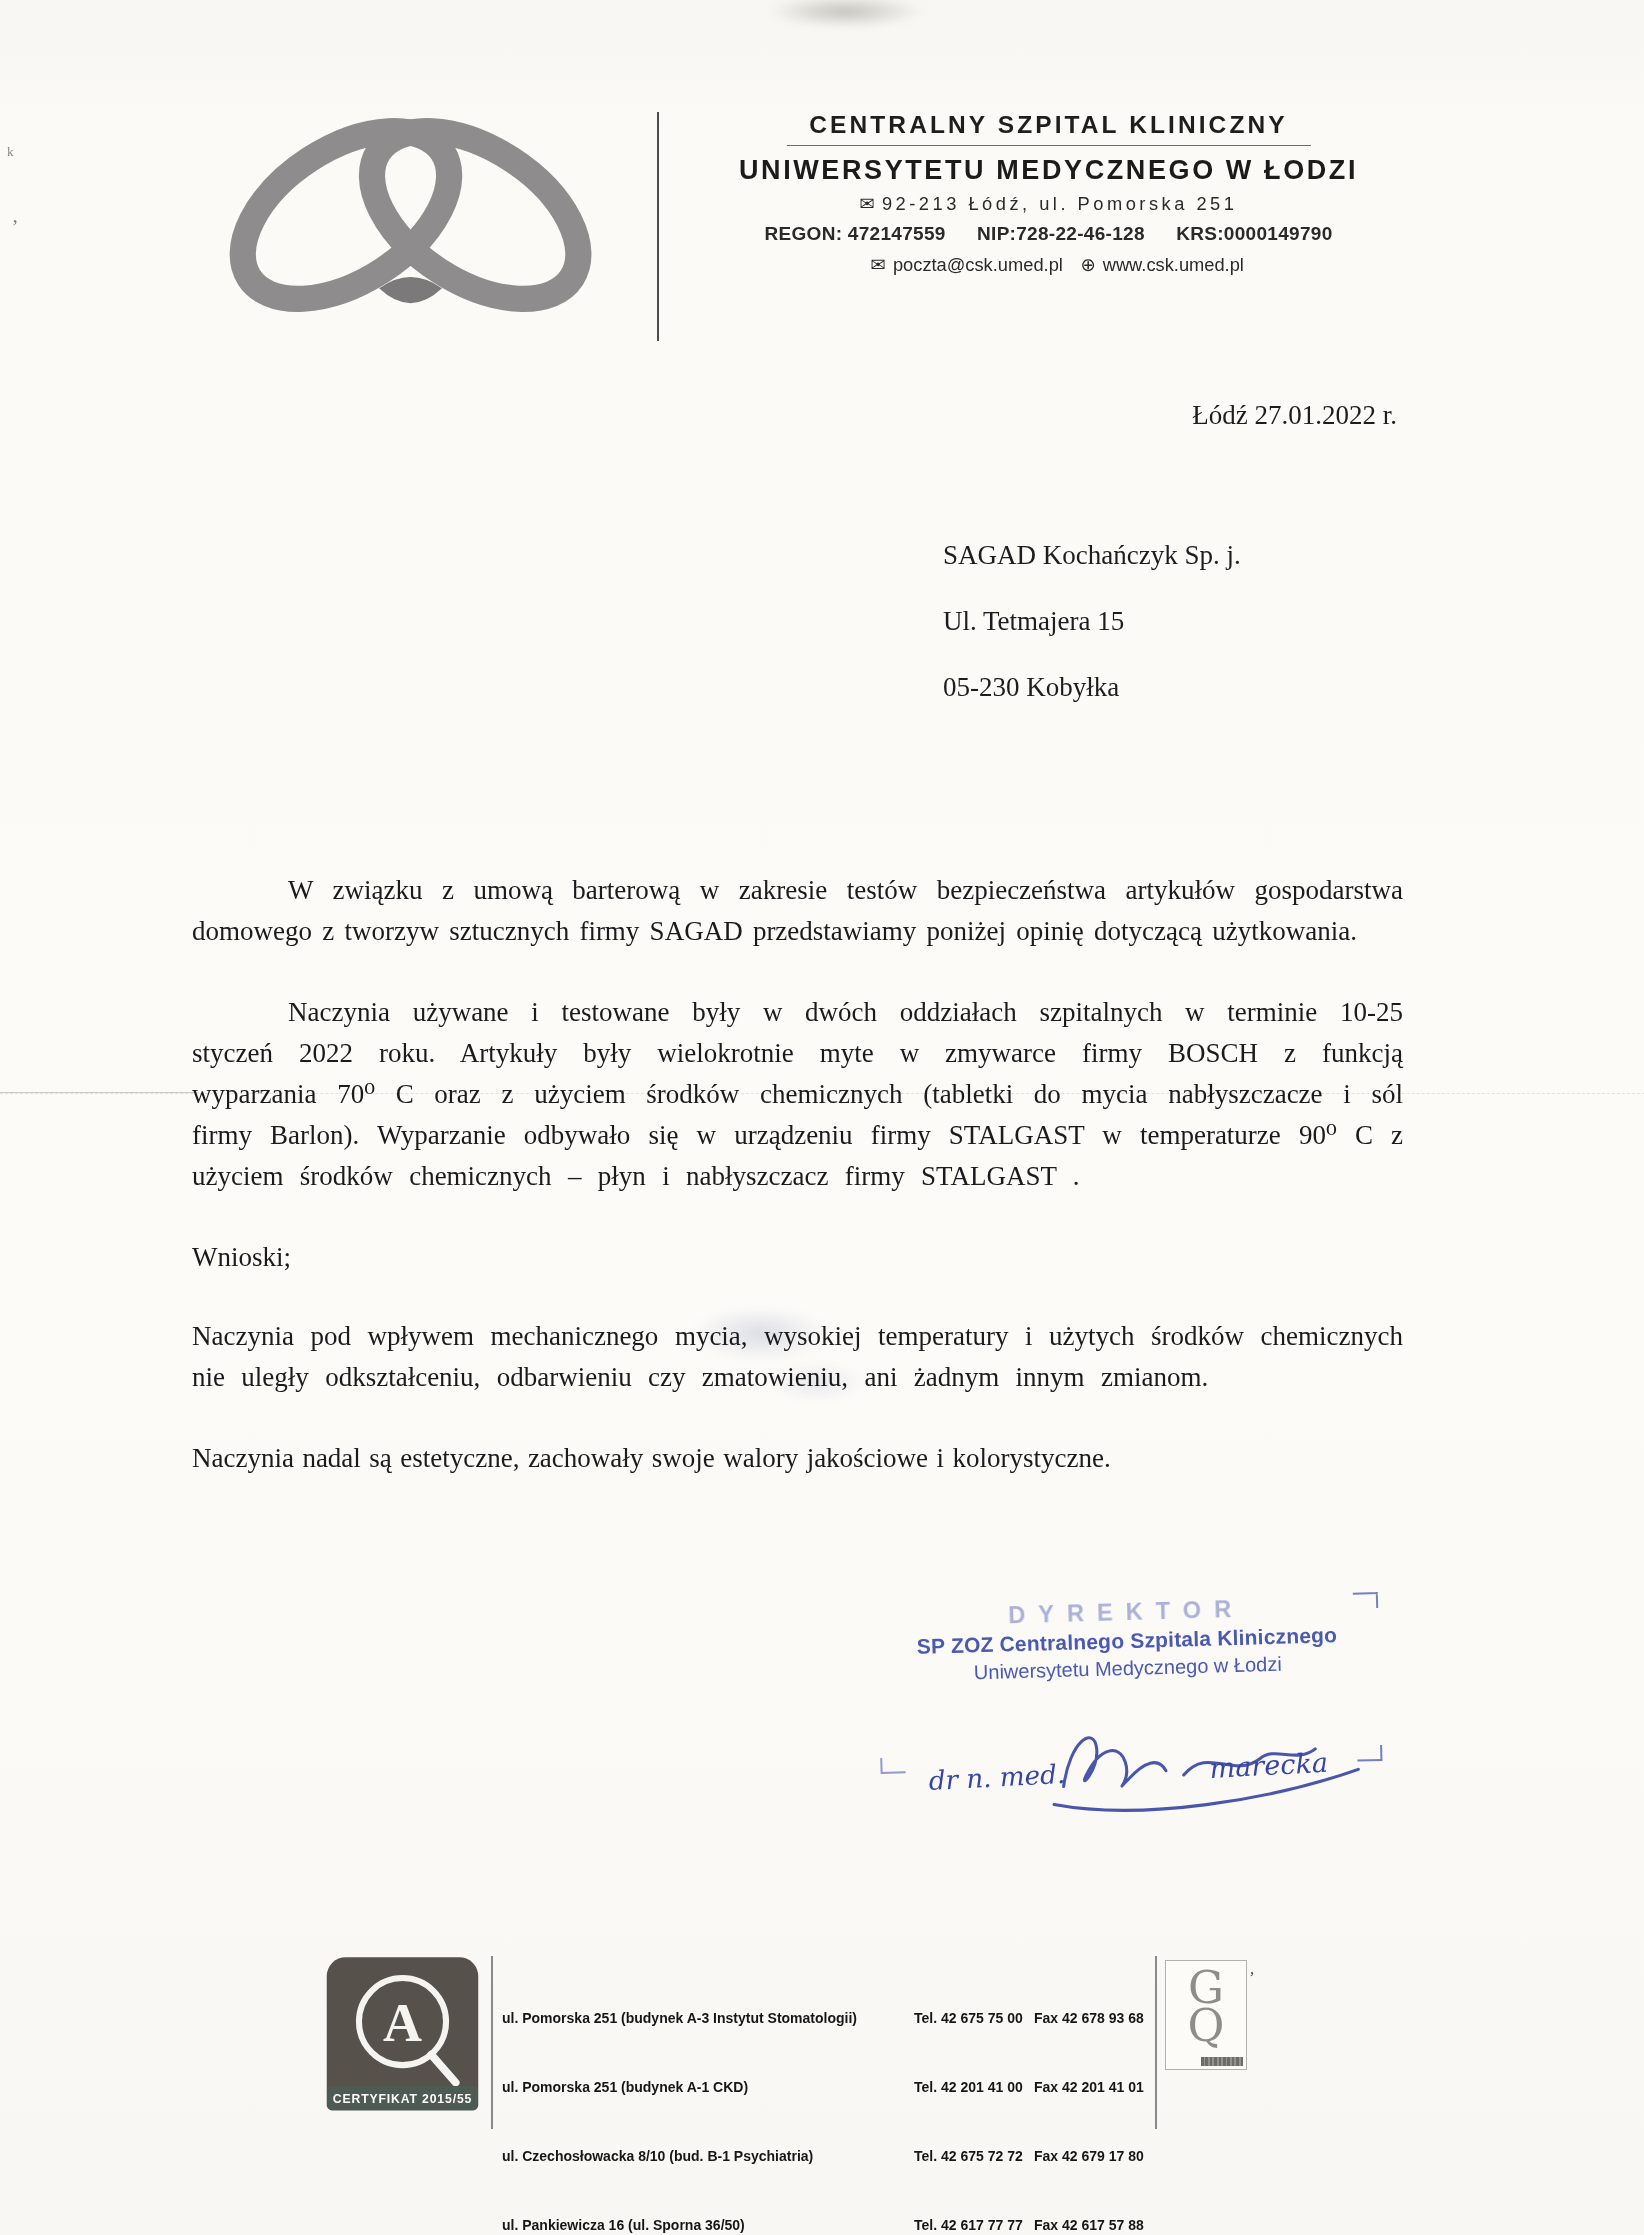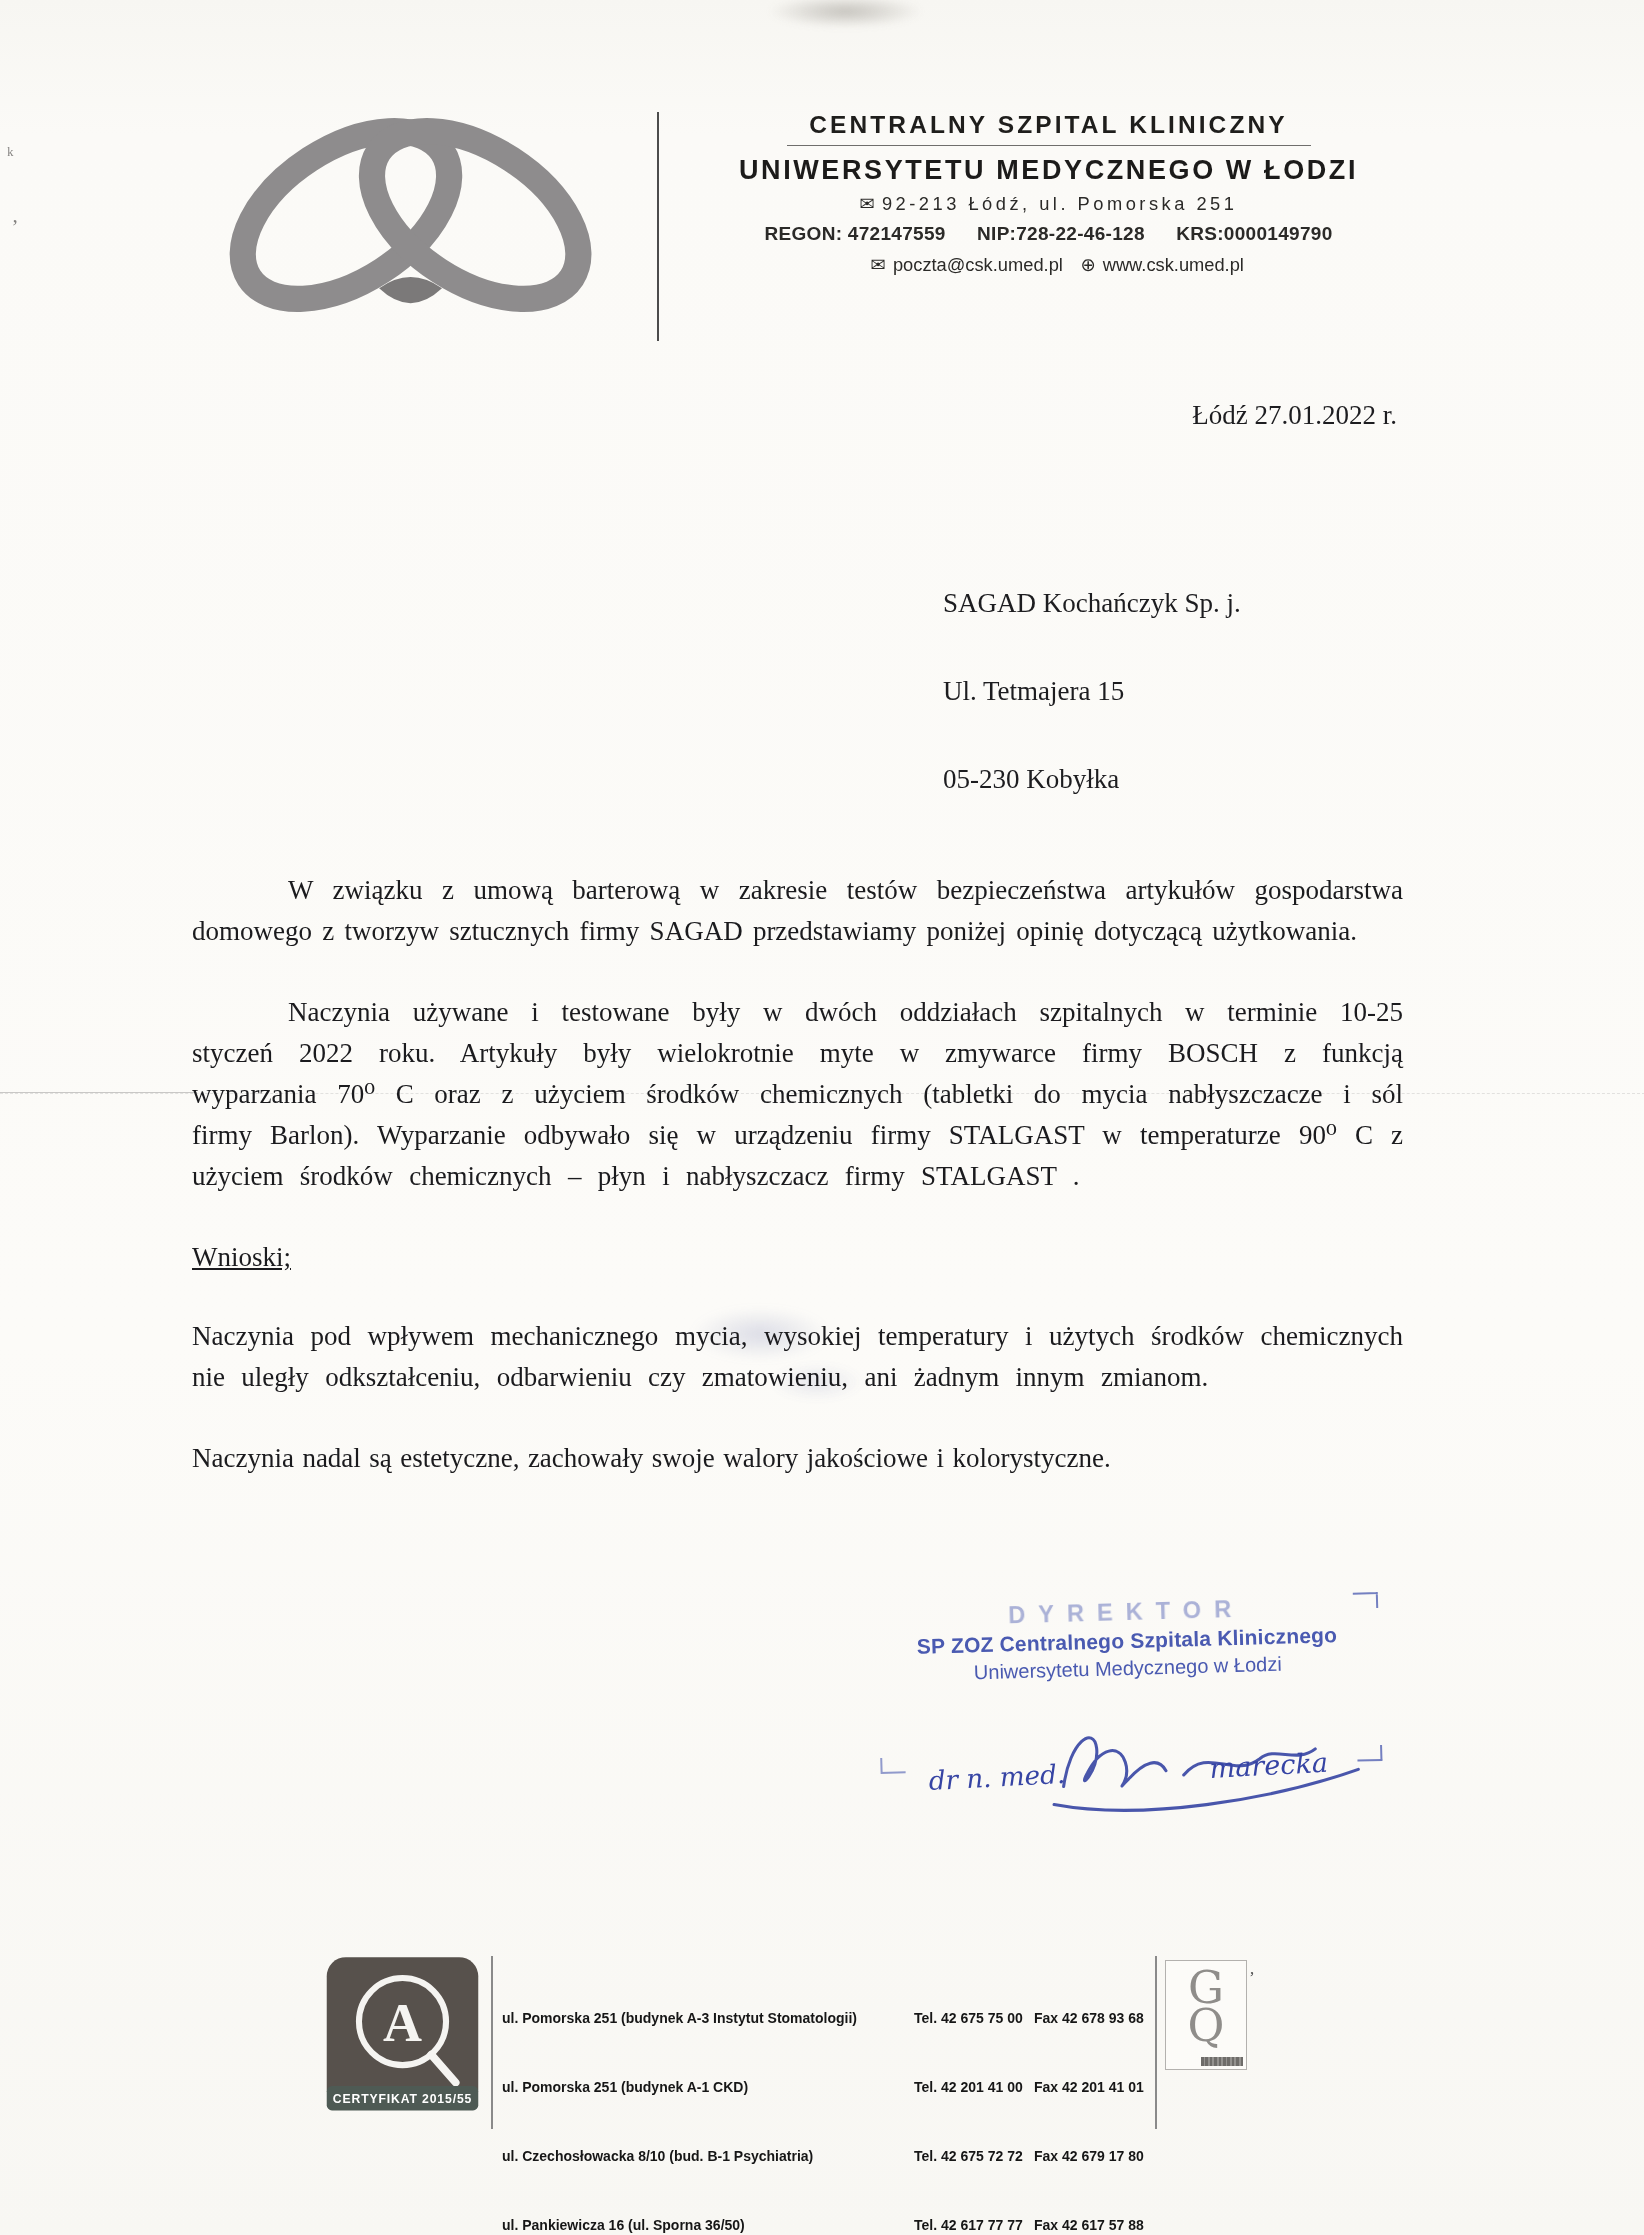--- a/index.html
+++ b/index.html
@@ -35,27 +35,27 @@
   .lh-line4{font-size:18.3px;letter-spacing:3.5px;line-height:31px;font-weight:500;}
   .lh-line4 .glyph{letter-spacing:0;margin-right:7px;}
   .lh-line5{font-size:19px;line-height:30px;font-weight:600;letter-spacing:0.3px;}
   .lh-line5 span{margin:0 15.7px;}
   .lh-line6{font-size:18.3px;line-height:31px;font-weight:500;}
   .lh-line6 .glyph{margin:0 7px 0 17.5px;}
 
   
   .date-line{position:absolute;left:873px;top:400px;width:524px;text-align:right;font-size:27px;}
   .recipient{position:absolute;left:943px;top:535px;font-size:27px;line-height:40px;}
-  .recipient div{margin-bottom:26px;margin-top:48px;}
+  .recipient div{margin-bottom:26px;}
   .letter-body{position:absolute;left:192px;top:870px;width:1211px;font-size:27px;line-height:41px;
     text-align:justify;color:#1b1b1e;}
   .letter-body p{margin:0 0 40px 0;word-spacing:3.5px;}
   .letter-body p.indent{text-indent:96px;}
   .letter-body p.wide{word-spacing:9.6px;margin-top:8px;}
-  .letter-body .heading{margin:0 0 38px 0;text-decoration:underline;}
+  .letter-body .heading{margin:0 0 38px 0;}
   .letter-body p.last{margin-bottom:0;word-spacing:1.7px;font-family:Liberation Serif, serif;}
 
   
   .stamp-wrap{position:absolute;left:891px;top:1597px;width:472px;text-align:center;
     font-family:"Liberation Sans","DejaVu Sans",sans-serif;color:rgba(59,76,170,.92);
     transform:rotate(-1.6deg);}
   .stamp-role{font-size:23.6px;font-weight:700;letter-spacing:13px;opacity:.45;filter:blur(0.6px);line-height:30px;}
   .stamp-org1{font-size:21px;font-weight:700;line-height:28px;letter-spacing:0.2px;}
   .stamp-org2{font-size:20px;font-weight:500;line-height:27px;}
   .stamp-corner{position:absolute;width:23px;height:14px;}

